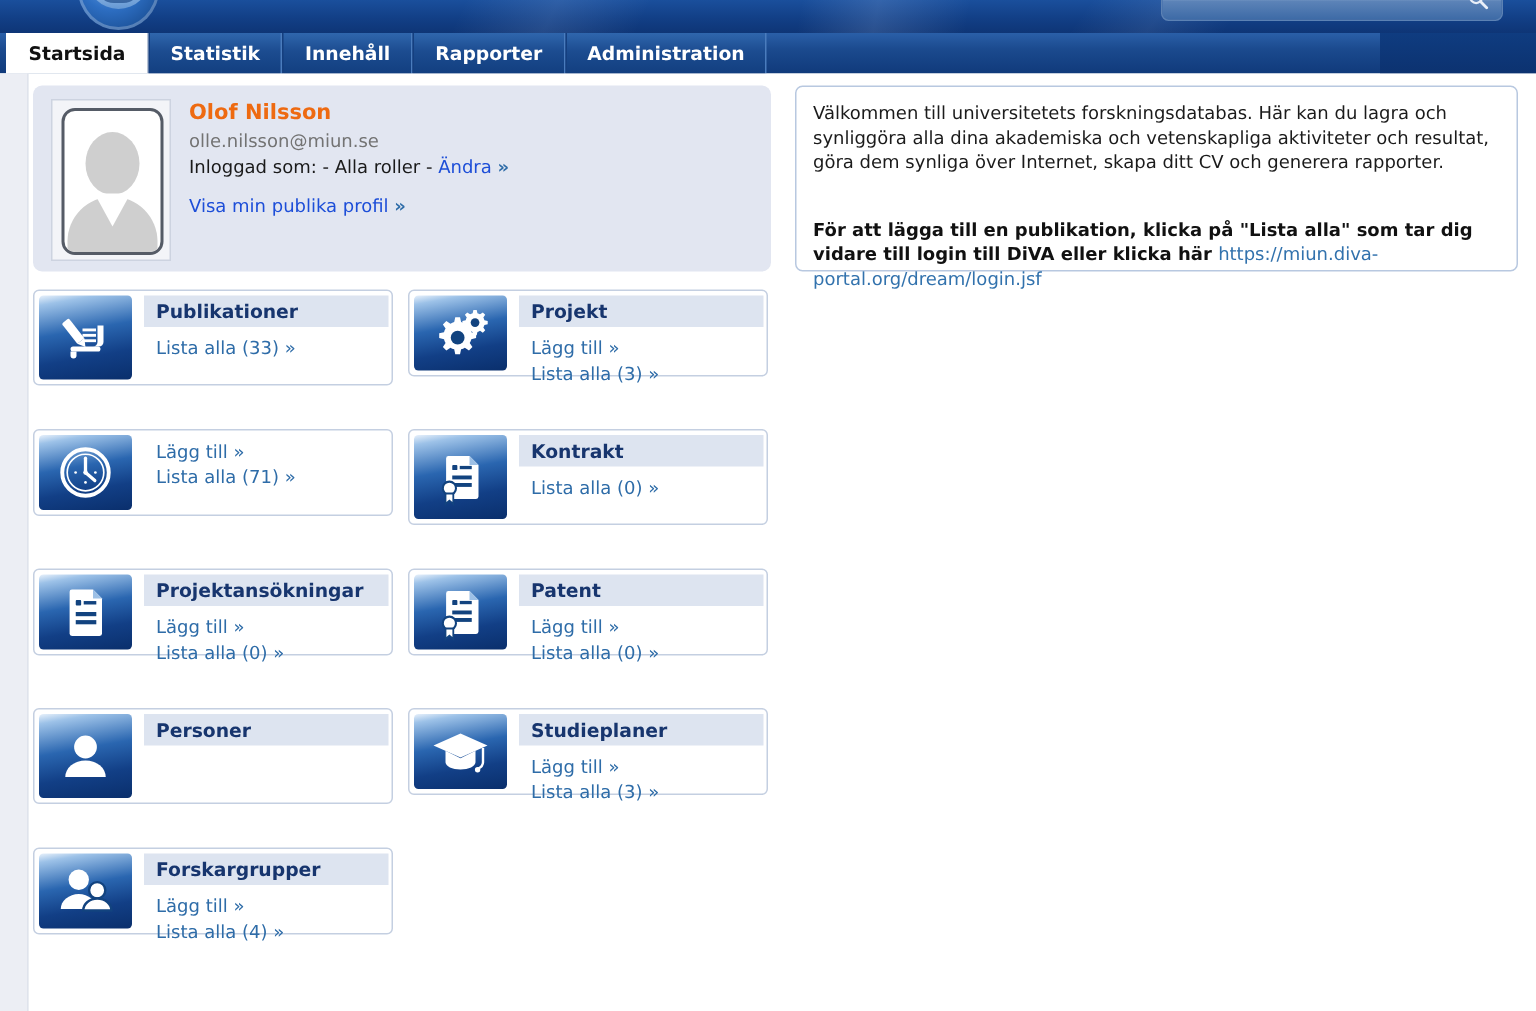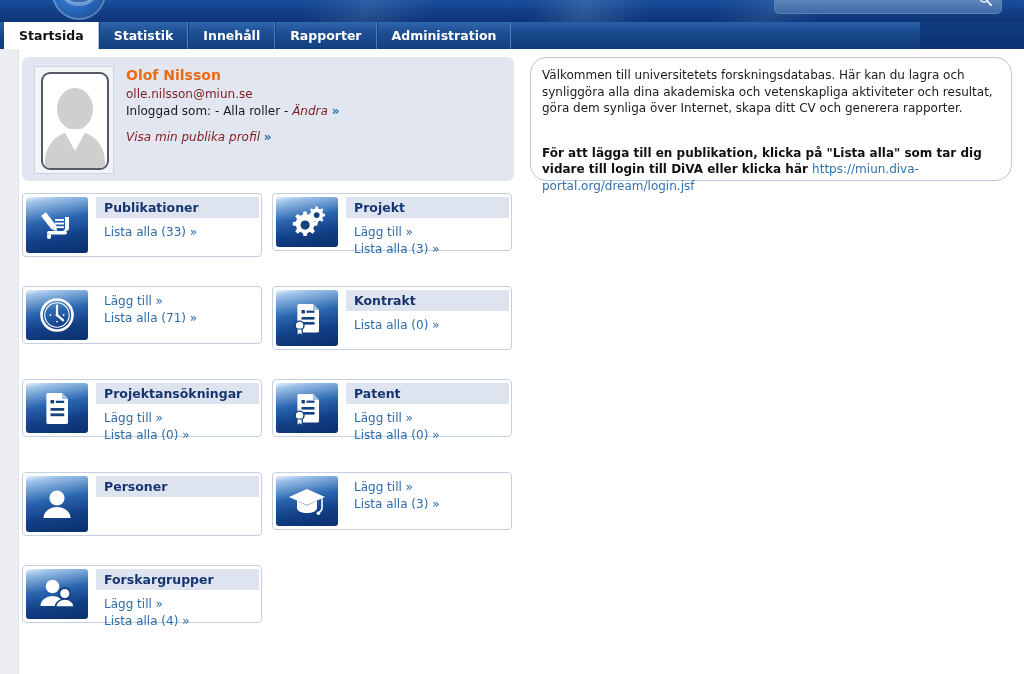--- a/index.html
+++ b/index.html
@@ -218,34 +218,33 @@
     top: 10px;
     right: 10px;
   }
   .profile-name {
     color: #ee6a11;
     font-weight: bold;
     font-size: 14px;
     margin-bottom: 3px;
   }
   .profile-email {
-    color: #7f1d1d;
+    color: #737373;
     font-size: 12px;
     line-height: 17px;
   }
   .profile-role {
     color: #1a1a1a;
     font-size: 12px;
     line-height: 17px;
   }
   .lnk {
-    color: #7f1d1d;
+    color: #1d4ed8;
     text-decoration: none;
     cursor: pointer;
-    font-style: italic;
   }
   .chev {
     color: #2e6ca8;
     font-weight: bold;
     letter-spacing: -1px;
   }
   .profile-public {
     position: absolute;
     left: 104px;
     top: 73px;
@@ -253,21 +252,21 @@
   }
 
   
   .welcome-panel {
     position: absolute;
     left: 530px; top: 8px;
     width: 482px;
     height: 124px;
     background: #ffffff;
     border: 1px solid #b8c8e0;
-    border-radius: 16px;
+    border-radius: 5px;
     box-sizing: border-box;
     padding: 9px 11px;
   }
   .welcome-p {
     font-size: 12px;
     line-height: 16.5px;
     color: #1b1b1b;
     margin: 0;
   }
   .welcome-strong {
@@ -577,20 +576,21 @@
         <div class="card-icon">
           <svg width="42" height="42" viewBox="0 0 42 42">
             <path d="M21 9 L39 17 L21 25 L3 17 z" fill="#ffffff"></path>
             <path d="M11 20.5 v7.5 c0 3 4.6 5 10 5 s10 -2 10 -5 v-7.5 L21 25.5 z" fill="#ffffff"></path>
             <path d="M36 18.6 v9.4" stroke="#ffffff" stroke-width="1.6" fill="none"></path>
             <path d="M36 28 c0 3 -3.2 4.4 -3.2 4.4" stroke="#ffffff" stroke-width="1.6" fill="none"></path>
             <circle cx="32.4" cy="33.2" r="1.8" fill="#ffffff"></circle>
           </svg>
         </div>
         <div class="card-body">
+          <div class="card-title">Studieplaner</div>
           <div class="card-links">
             <div class="card-link">Lägg till »</div>
             <div class="card-link">Lista alla (3) »</div>
           </div>
         </div>
       </div>
     </div>
 
     <div class="row">
       <div class="card col1 h2">

